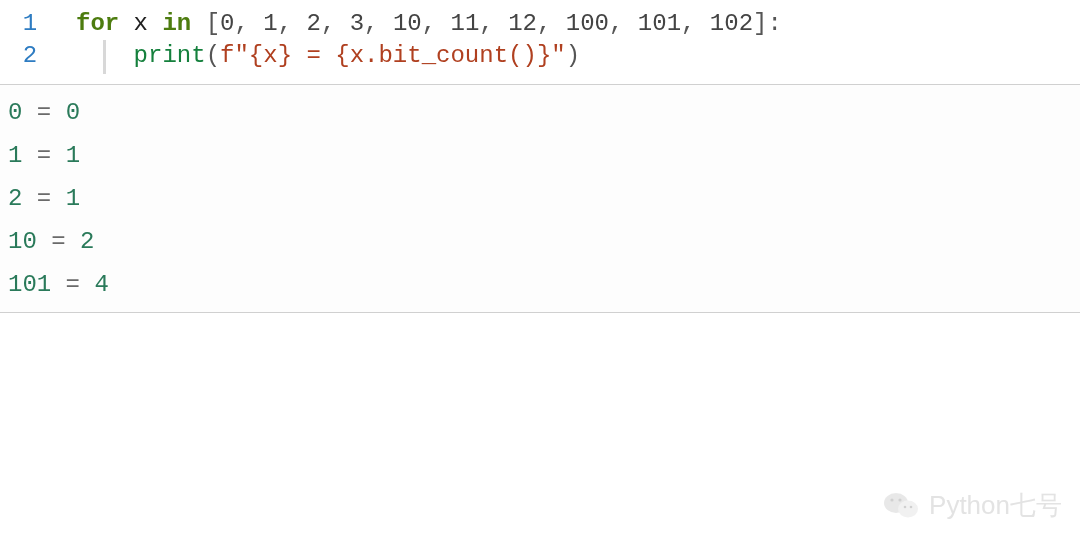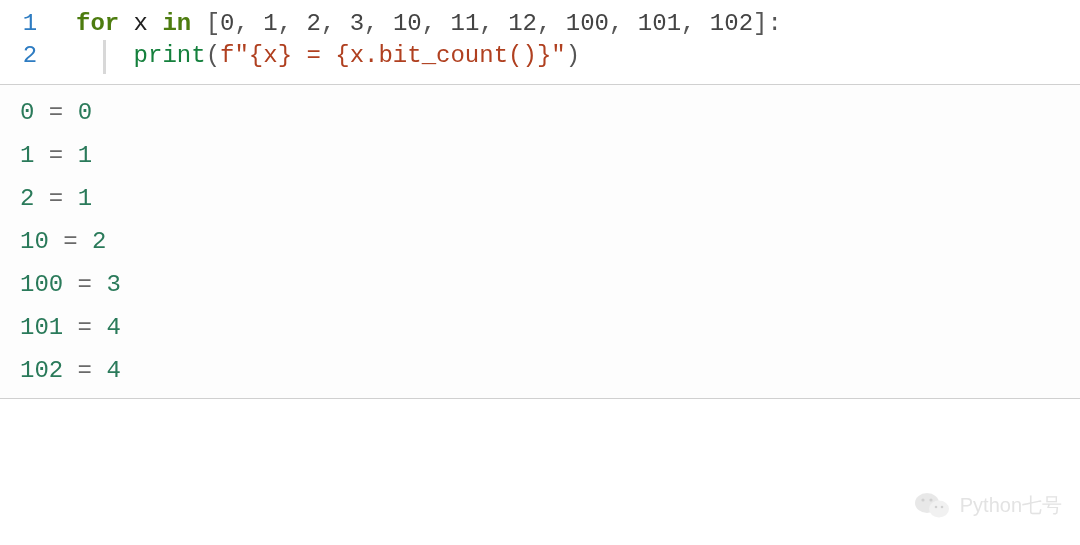--- a/index.html
+++ b/index.html
@@ -54,39 +54,39 @@
 
     .output-block {
       border-top: 1px solid #d0d0d0;
       border-bottom: 1px solid #d0d0d0;
       background: #fdfdfd;
       padding: 6px 0 6px 0;
     }
     .out-line {
       height: 43px;
       line-height: 43px;
-      padding-left: 20px;
+      padding-left: 8px;
       color: #3a3a3a;
       white-space: pre;
     }
     .out-n { color: #2a7a5a; }
     .out-eq { color: #6a6a6a; }
     .out-v { color: #2a7a5a; }
 
     .watermark {
       position: absolute;
       right: 18px;
       bottom: 20px;
       height: 40px;
       display: flex;
       align-items: center;
       gap: 10px;
       color: #e0e0e0;
       font-family: "Microsoft YaHei", Arial, sans-serif;
-      font-size: 20px;
+      font-size: 26px;
       opacity: 0.9;
       pointer-events: none;
       user-select: none;
     }
     .watermark svg { display: block; }
   </style>
 </head>
 <body>
 
 <div class="code-block">
@@ -96,23 +96,21 @@
       <div class="code-line"><span class="lineno">2</span><span class="gutter-sep"></span><span class="code"><span class="plain">    </span><span class="builtin">print</span><span class="punct">(</span><span class="fstr">f"{x} = {x.bit_count()}"</span><span class="punct">)</span></span></div>
     </div>
 </div>
 
 <div class="output-block">
   <div id="output-lines">
       <div class="out-line"><span class="out-n">0</span><span class="out-eq"> = </span><span class="out-v">0</span></div>
       <div class="out-line"><span class="out-n">1</span><span class="out-eq"> = </span><span class="out-v">1</span></div>
       <div class="out-line"><span class="out-n">2</span><span class="out-eq"> = </span><span class="out-v">1</span></div>
       <div class="out-line"><span class="out-n">10</span><span class="out-eq"> = </span><span class="out-v">2</span></div>
-      <div class="out-line"><span class="out-n">100</span><span class="out-eq"> = </span><span class="out-v">3</span></div>
       <div class="out-line"><span class="out-n">101</span><span class="out-eq"> = </span><span class="out-v">4</span></div>
-      <div class="out-line"><span class="out-n">102</span><span class="out-eq"> = </span><span class="out-v">4</span></div>
     </div>
 </div>
 
 <div class="watermark">
   <span>
     <svg width="36" height="30" viewBox="0 0 36 30">
       <ellipse cx="13" cy="13" rx="12" ry="10" fill="#e6e6e6"></ellipse>
       <ellipse cx="25" cy="19" rx="10" ry="8.5" fill="#f0f0f0"></ellipse>
       <circle cx="9" cy="10" r="1.6" fill="#cccccc"></circle>
       <circle cx="17" cy="10" r="1.6" fill="#cccccc"></circle>

